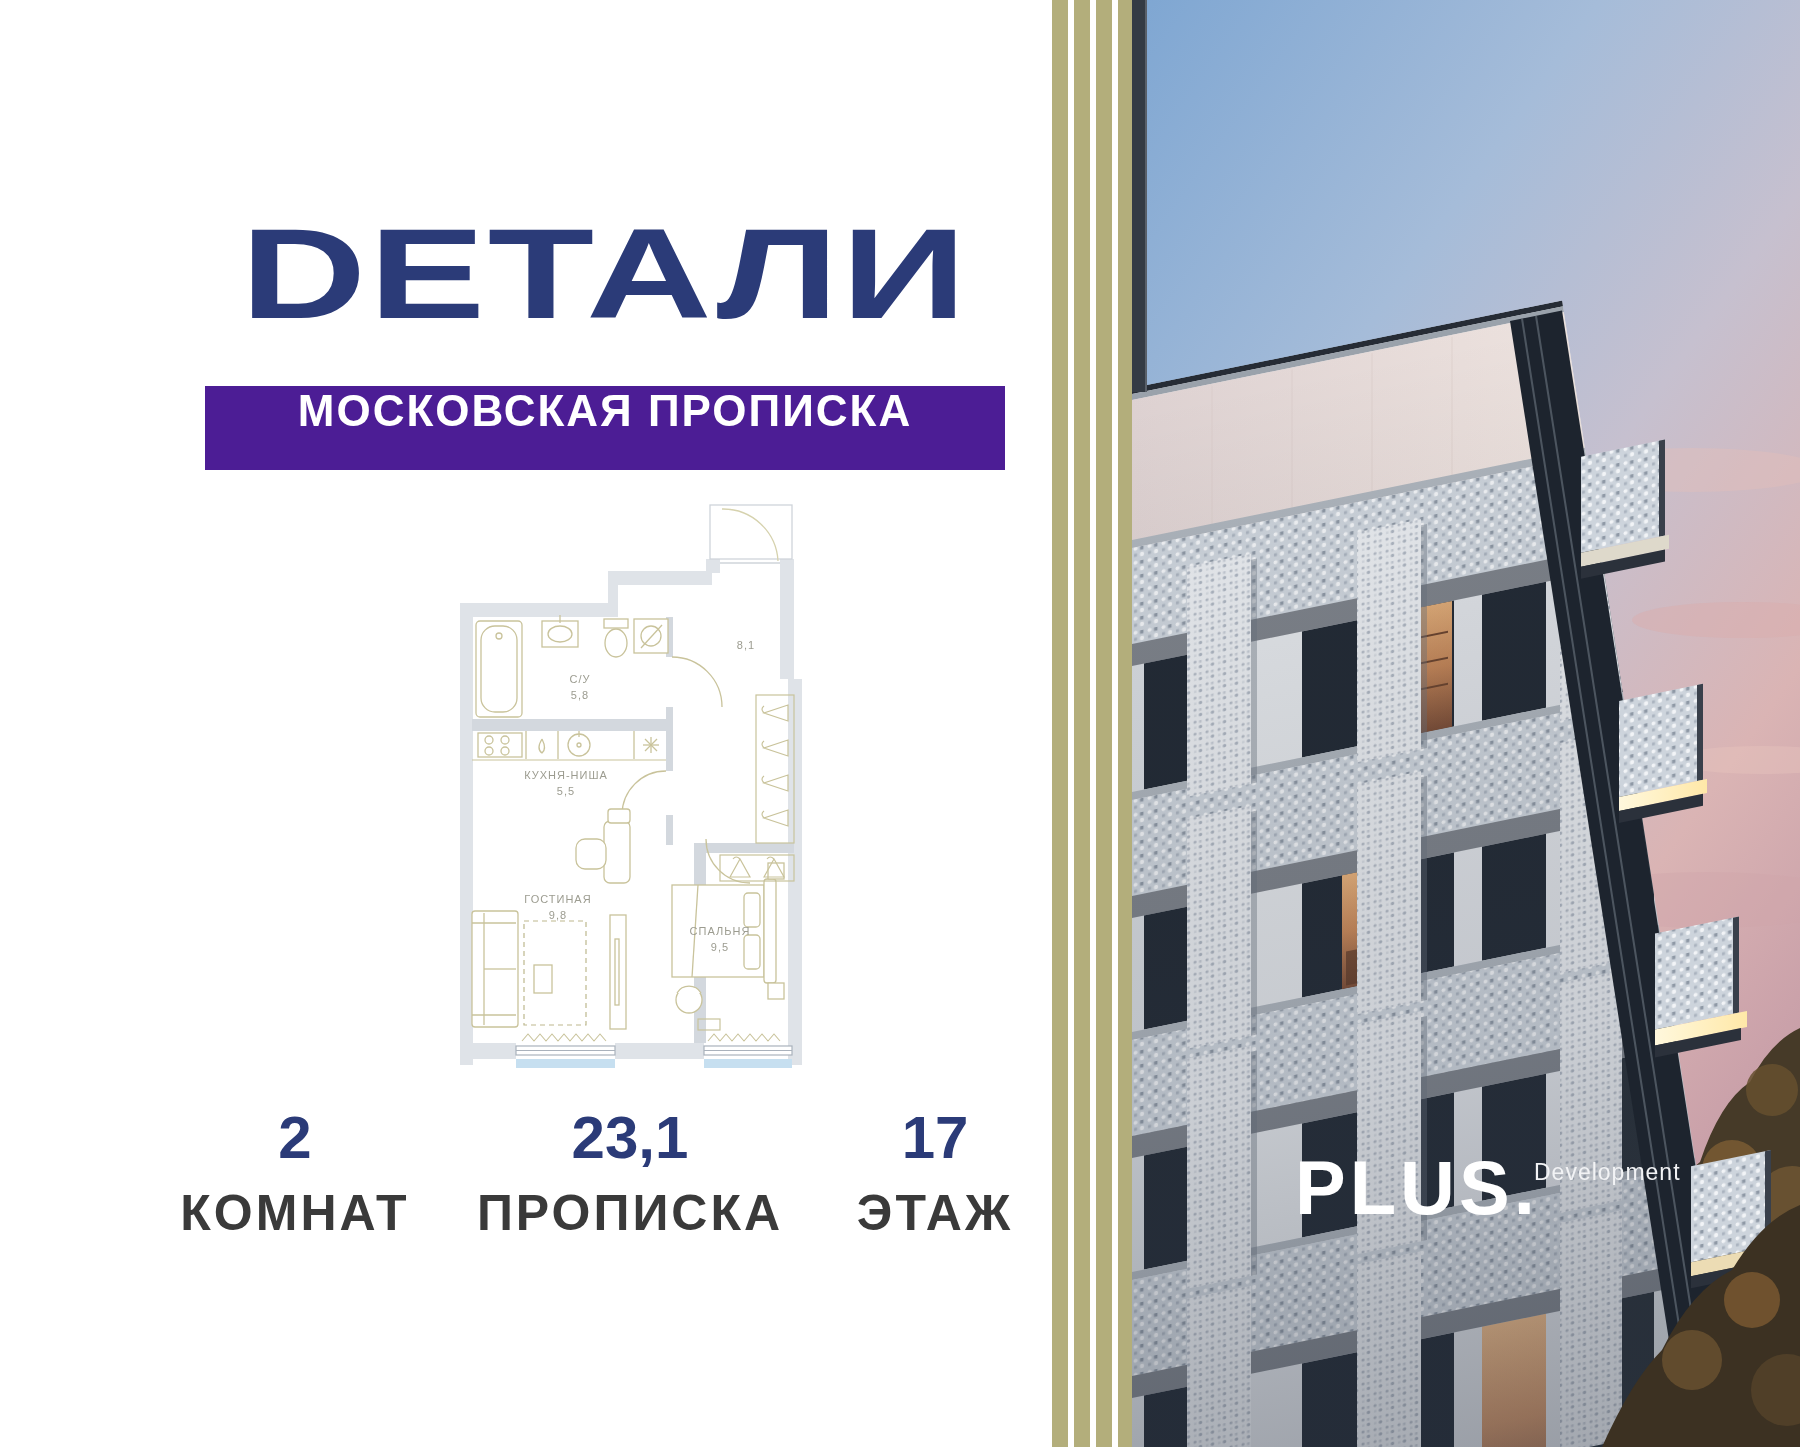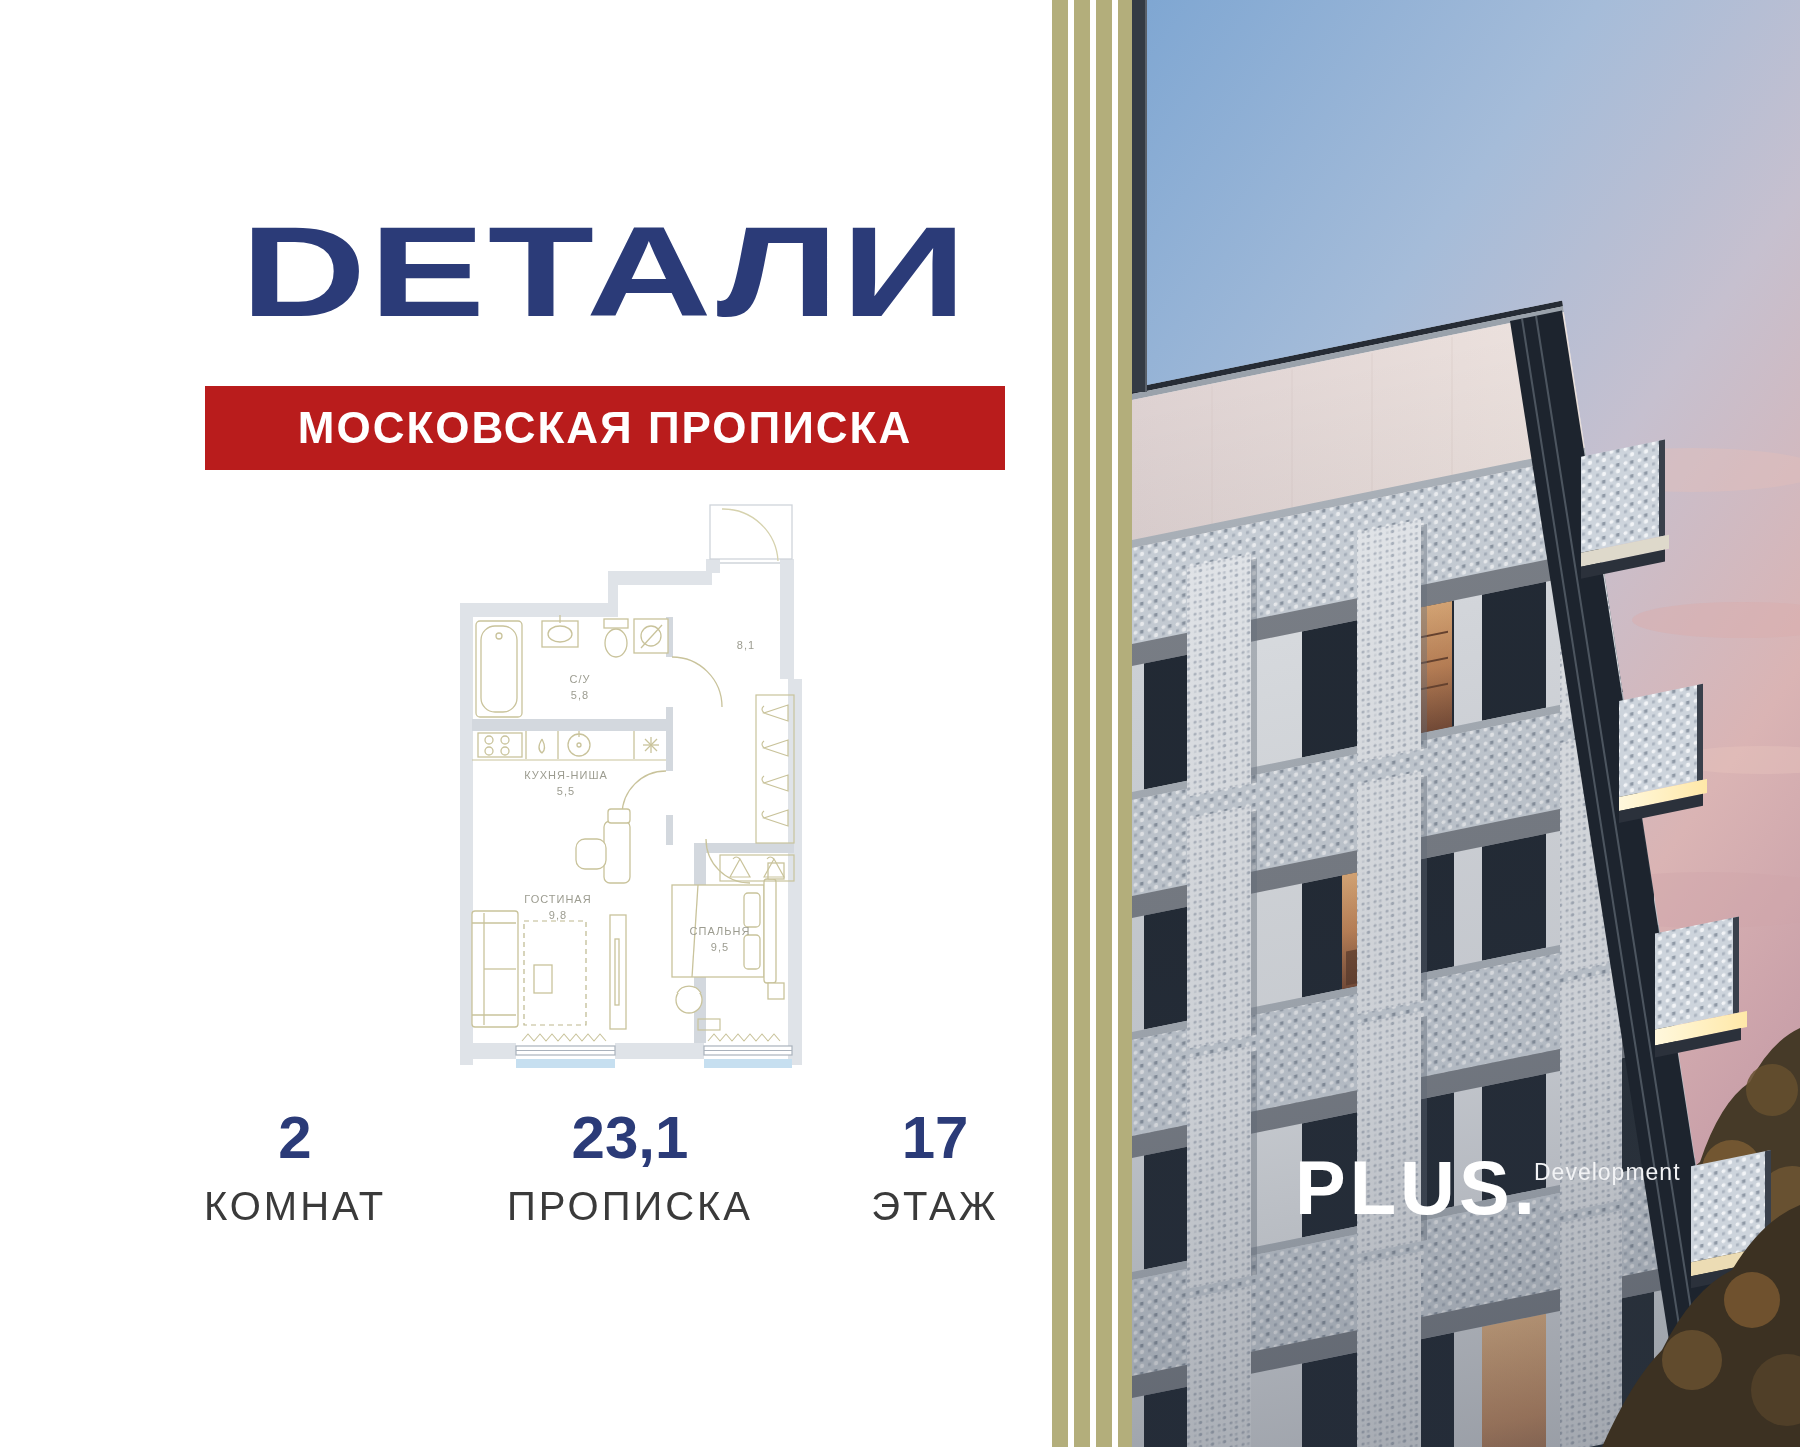--- a/index.html
+++ b/index.html
@@ -1,30 +1,30 @@
 <!DOCTYPE html>
 <html><head>
 <meta charset="utf-8">
 <style>
   html,body{margin:0;padding:0;background:#ffffff;}
   .canvas{position:relative;width:1800px;height:1447px;background:#ffffff;overflow:hidden;
           font-family:"Liberation Sans",sans-serif;}
   
-  .logo-wrap{position:absolute;left:205px;top:202px;width:800px;height:140px;
-             display:flex;align-items:center;justify-content:center;}
+  .logo-wrap{position:absolute;left:205px;top:210px;width:800px;height:140px;
+             display:flex;justify-content:center;}
   .logo-text{display:inline-block;font-size:128px;font-weight:bold;color:#2b3b78;
              letter-spacing:2px;transform:scaleX(1.36);white-space:nowrap;line-height:1;}
-  .banner{position:absolute;left:205px;top:386px;width:800px;height:84px;background:#b91c1c;
-          display:flex;align-items:center;justify-content:center;}
+  .banner{position:absolute;left:205px;top:386px;width:800px;height:84px;background:#4c1d95;
+          display:flex;align-items:flex-start;justify-content:center;}
   .banner-text{color:#ffffff;font-weight:bold;font-size:44px;letter-spacing:2px;white-space:nowrap;}
   .floorplan{position:absolute;left:458px;top:503px;}
   .stats{position:absolute;left:0;top:1108px;width:1052px;height:170px;}
   .stat{position:absolute;width:320px;text-align:center;}
   .stat .num{font-size:60px;font-weight:bold;color:#2b3b78;line-height:1;}
-  .stat .lbl{margin-top:16px;font-size:40px;font-weight:normal;color:#3a3a3a;letter-spacing:3px;}
+  .stat .lbl{margin-top:16px;font-size:50px;font-weight:bold;color:#3a3a3a;letter-spacing:3px;}
   .stat.c1{left:135px;} .stat.c2{left:470px;} .stat.c3{left:775px;}
   
   .stripes{position:absolute;left:1052px;top:0;width:80px;height:1447px;
            background:repeating-linear-gradient(90deg,#b3ae7b 0,#b3ae7b 16px,#ffffff 16px,#ffffff 22px);}
   .photo{position:absolute;left:1132px;top:0;width:668px;height:1447px;}
   .plan-label{font-size:11px;fill:#9c9c90;letter-spacing:1px;}
   .plus-logo{font-weight:bold;letter-spacing:4px;}
 </style>
 </head>
 <body>

